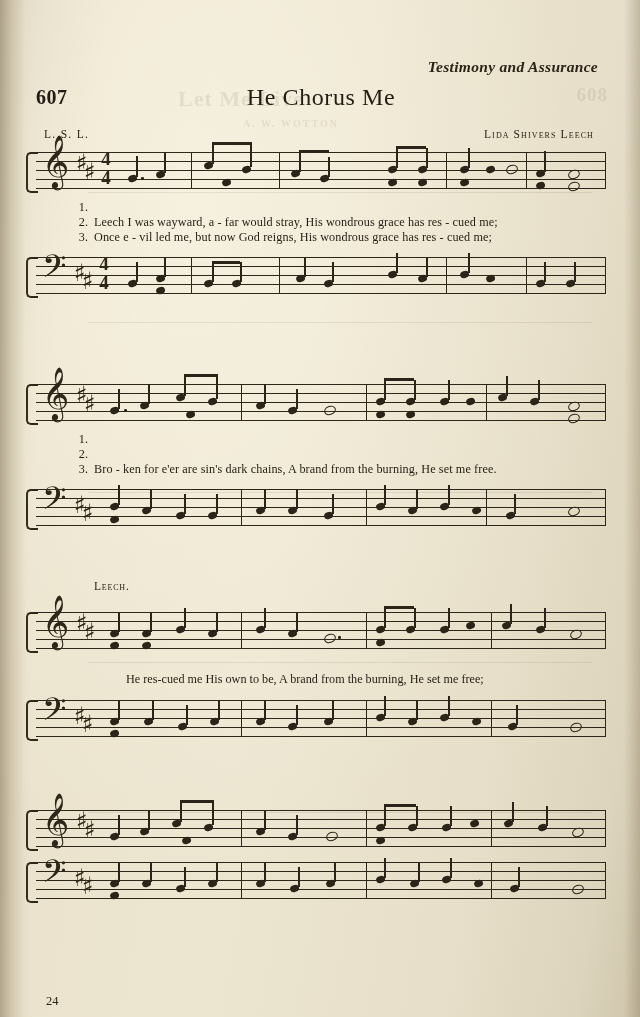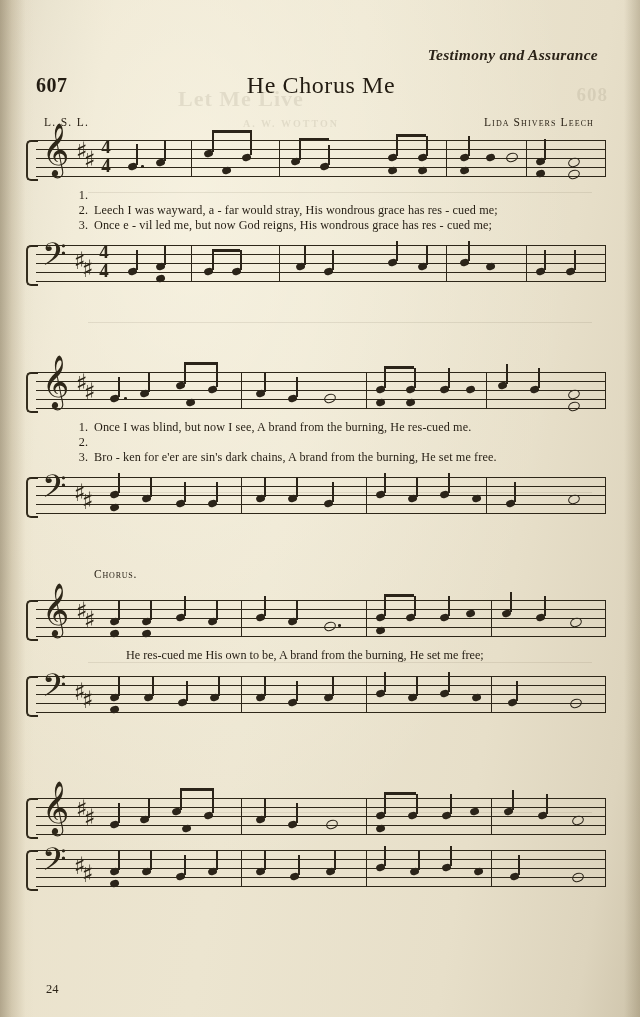--- a/index.html
+++ b/index.html
@@ -46,21 +46,21 @@
   }
   #bleed .bl {
     position: absolute;
     font-family: "Liberation Serif", serif;
     font-weight: bold;
     letter-spacing: 1px;
   }
   #content {
     position: absolute;
     left: 36px;
-    top: 24px;
+    top: 36px;
     width: 570px;
     height: 968px;
   }
   .running-head {
     position: absolute;
     right: 8px;
     top: 22px;
     font-style: italic;
     font-weight: bold;
     font-size: 15.5px;
@@ -457,21 +457,20 @@
           <div class="nh" style="left:494px; top:18px;"></div>
             <div class="stem" style="left:502px; top:0px; height:20px;"></div>
           <div class="nh open" style="left:532px; top:22px;"></div>
           <div class="nh open" style="left:532px; top:34px;"></div>
         </div>
       </div>
 
       <div class="lyric-rows" style="margin-top:8px;">
         <div class="lyric-line">
           <span class="vn">1.</span>
-          <span class="lt">Once   I  was blind, but  now  I   see,   A  brand from the burning,  He    res-cued me.</span>
         </div>
         <div class="lyric-line">
           <span class="vn">2.</span>
         </div>
         <div class="lyric-line">
           <span class="vn">3.</span>
           <span class="lt">Bro - ken for e'er  are sin's dark chains, A  brand from the burning,  He    set me free.</span>
         </div>
       </div>
 
@@ -514,21 +513,21 @@
             <div class="stem" style="left:412px; top:0px; height:20px;"></div>
           <div class="nh" style="left:436px; top:22px;"></div>
           <div class="nh" style="left:470px; top:27px;"></div>
             <div class="stem" style="left:478px; top:9px; height:20px;"></div>
           <div class="nh open" style="left:532px; top:22px;"></div>
         </div>
       </div>
     </div>
 
     <div class="system" style="top:556px;">
-      <div class="section-label" style="left:58px; top:-12px;">Chorus.</div>
+      <div class="section-label" style="left:58px; top:-12px;">Leech.</div>
 
       <div class="stave-block" style="margin-top:16px;">
         <div class="stave">
           <div class="line"></div>
             <div class="line"></div>
             <div class="line"></div>
             <div class="line"></div>
             <div class="line"></div>
           <div class="brace" style="top:4px; height:37px;"></div>
           <div class="clef treble">𝄞</div>
@@ -565,21 +564,21 @@
             <div class="stem" style="left:412px; top:0px; height:20px;"></div>
           <div class="nh" style="left:430px; top:14px;"></div>
           <div class="nh" style="left:466px; top:14px;"></div>
             <div class="stem" style="left:474px; top:-4px; height:20px;"></div>
           <div class="nh" style="left:500px; top:18px;"></div>
             <div class="stem" style="left:508px; top:0px; height:20px;"></div>
           <div class="nh open" style="left:534px; top:22px;"></div>
         </div>
       </div>
 
-      <div class="chorus-lyric" style="margin-top:8px;">
+      <div class="chorus-lyric" style="margin-top:20px;">
         <span class="lt" style="left:90px;">He  res-cued me   His  own to  be,   A  brand from the burning,  He    set  me free;</span>
       </div>
 
       <div class="stave-block" style="margin-top:8px;">
         <div class="stave">
           <div class="line"></div>
             <div class="line"></div>
             <div class="line"></div>
             <div class="line"></div>
             <div class="line"></div>

